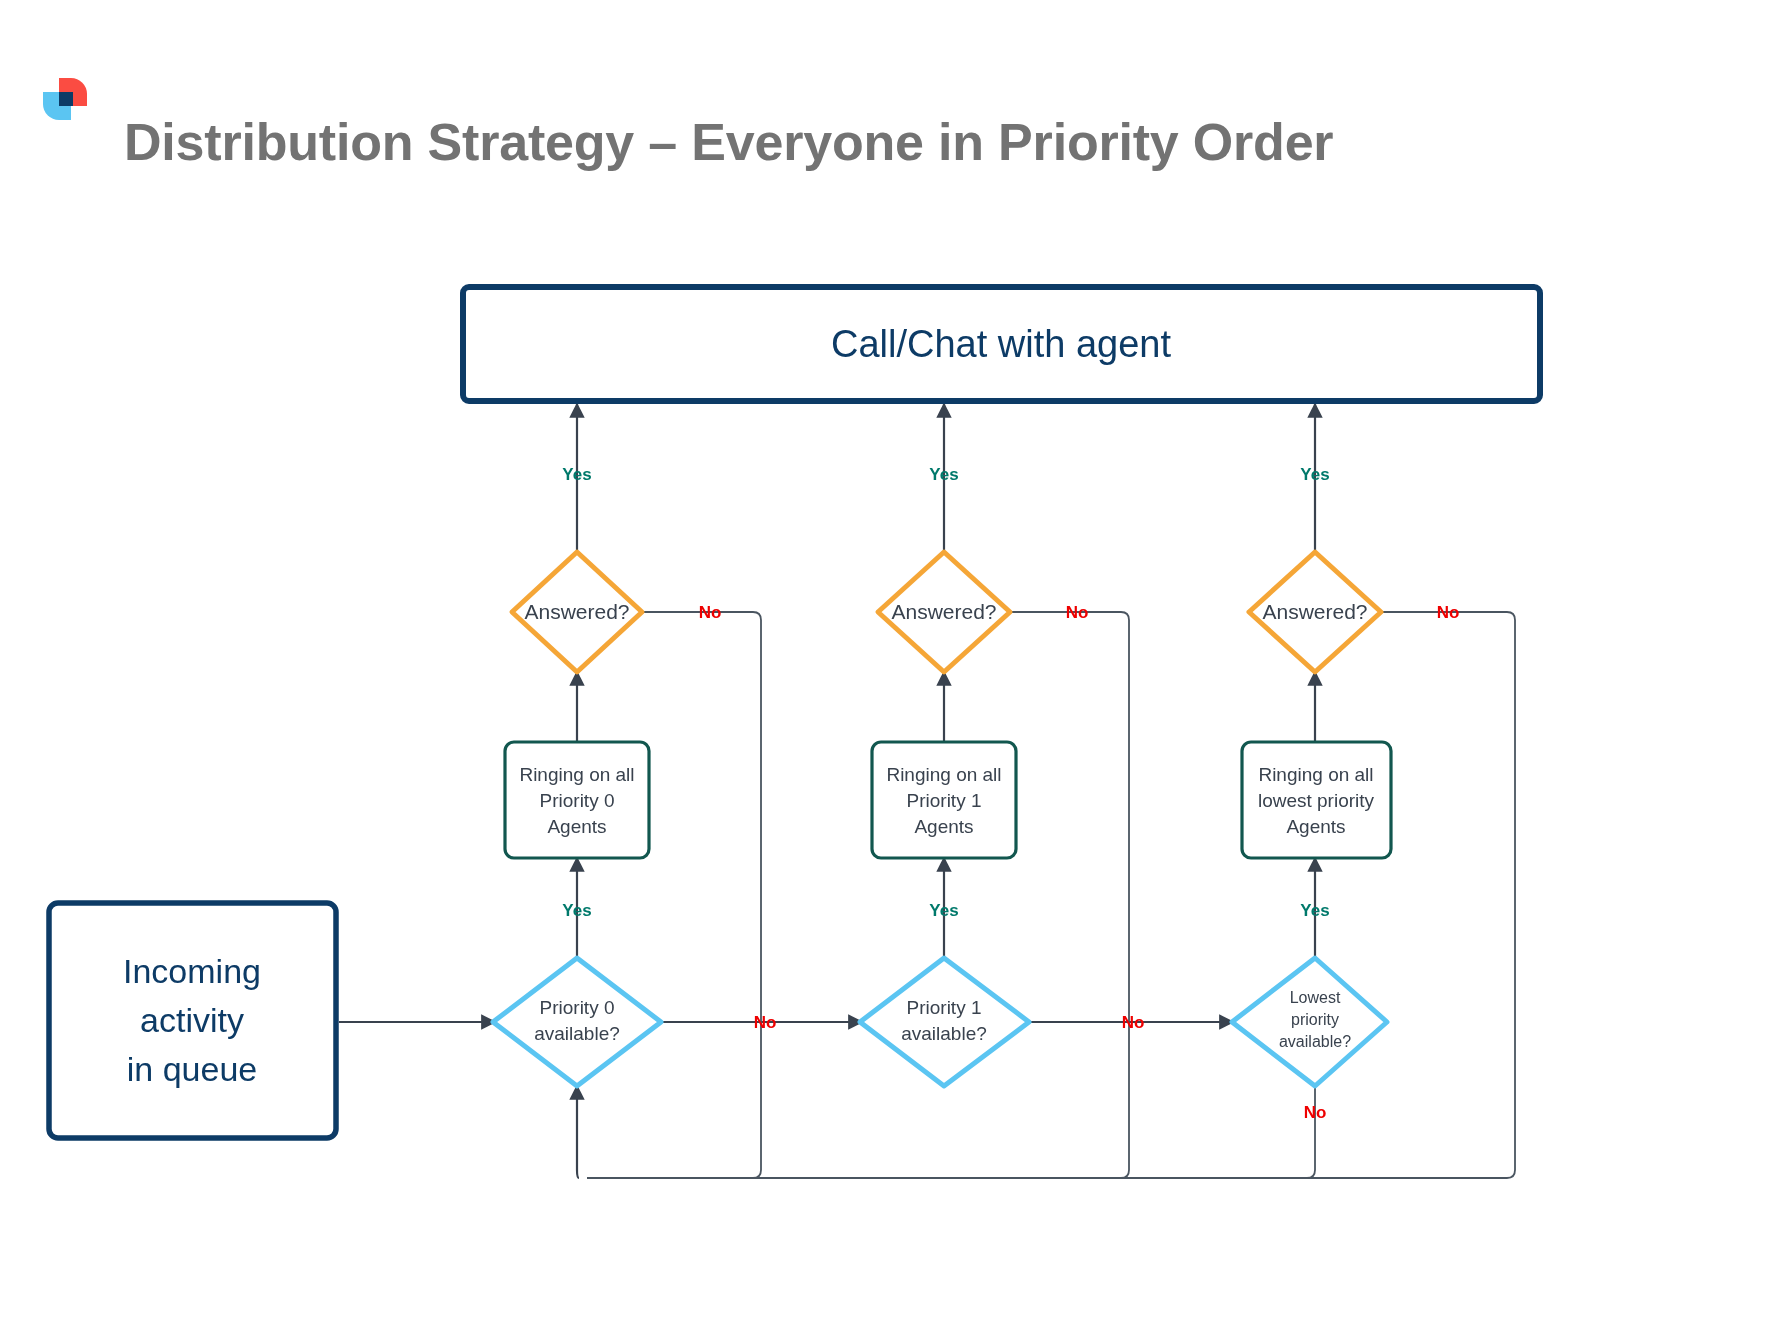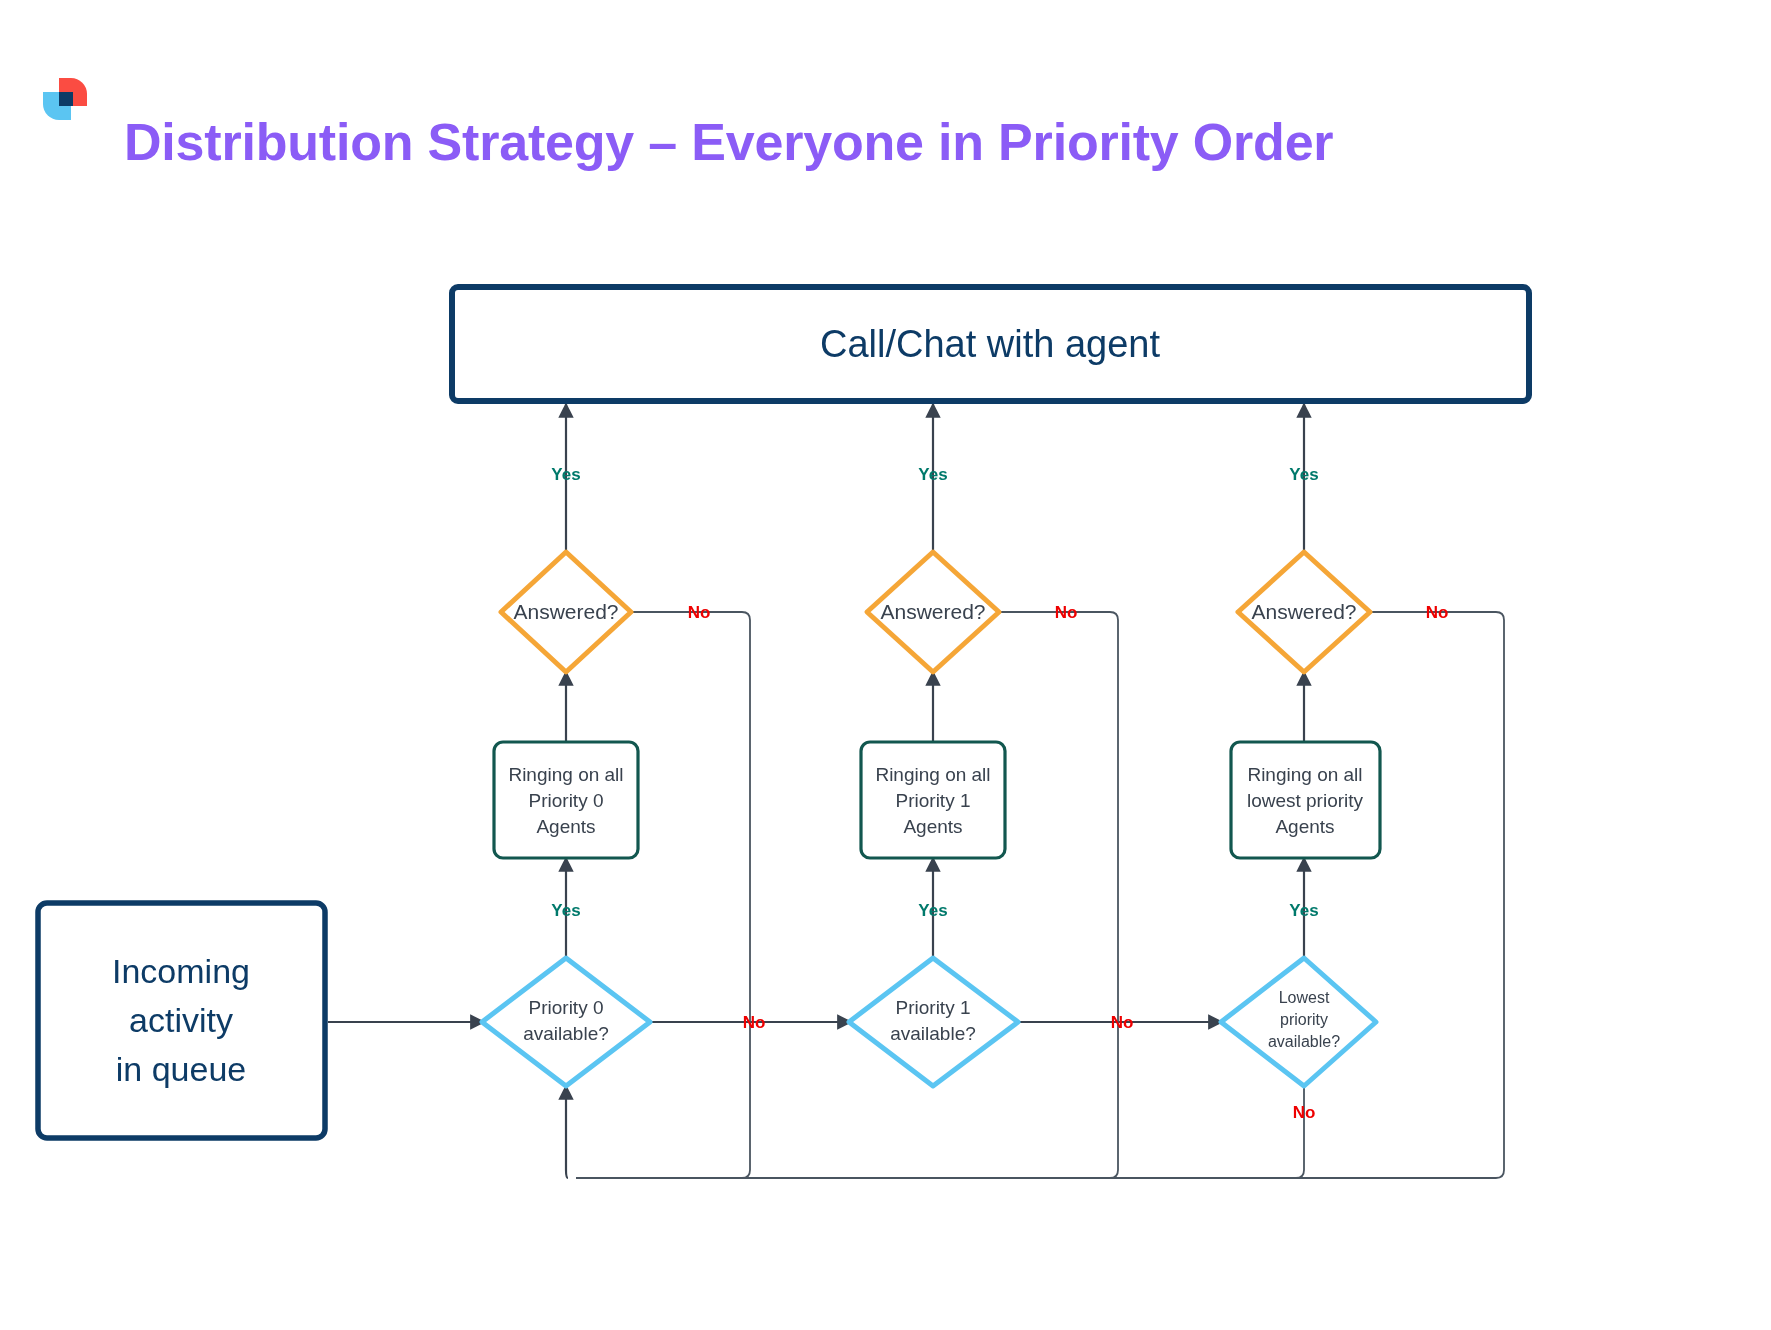--- a/index.html
+++ b/index.html
@@ -28,31 +28,32 @@
     top: 66px;
     width: 62px;
     height: 62px;
   }
   #page-title {
     position: absolute;
     left: 124px;
     top: 112px;
     font-size: 52px;
     font-weight: bold;
-    color: #8b5cf6;
+    color: #737373;
     letter-spacing: -0.2px;
     white-space: nowrap;
   }
 
   
   #diagram {
     position: absolute;
     left: 0; top: 0;
     width: 1475px;
     height: 1330px;
+    padding-left: 11px;
   }
   .node-label {
     font-family: "Liberation Sans", sans-serif;
     fill: #39424e;
   }
   .edge-label {
     font-family: "Liberation Sans", sans-serif;
     font-weight: bold;
     font-size: 17px;
   }

